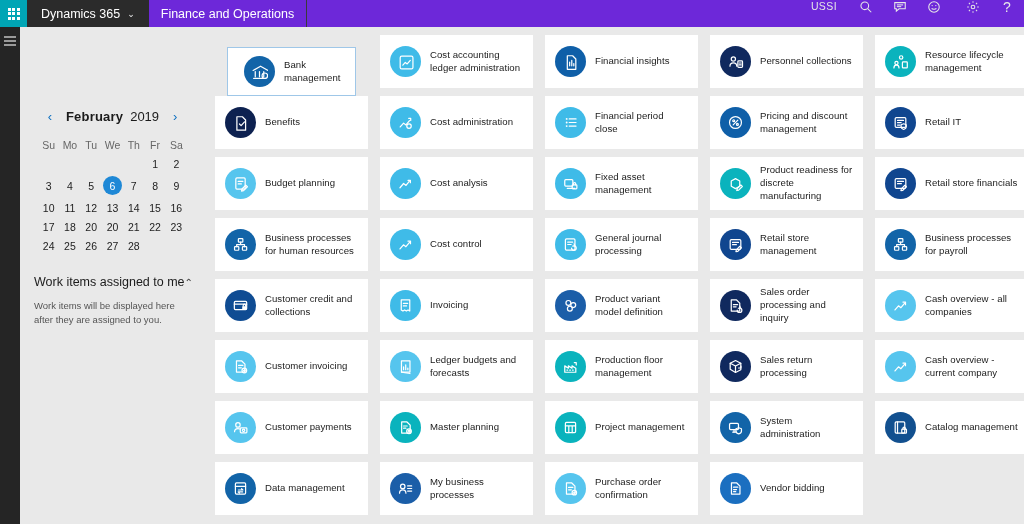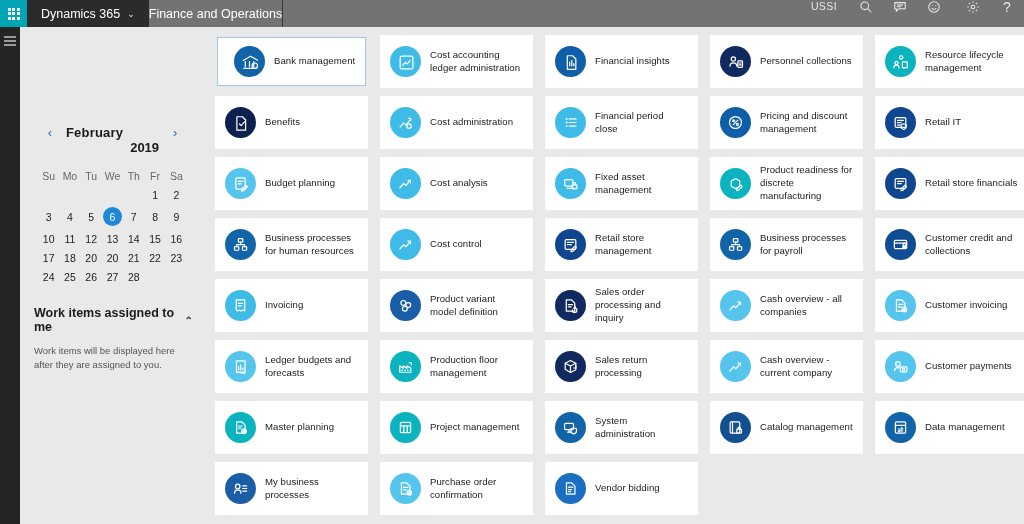--- a/index.html
+++ b/index.html
@@ -6,21 +6,21 @@
   html, body {
     width: 1024px; height: 524px;
     overflow: hidden;
     font-family: "Liberation Sans", sans-serif;
     background: #e9e9e9;
   }
 
   
   .topbar {
     height: 27px;
-    background: #737373;
+    background: #6d28d9;
     display: flex;
     align-items: stretch;
     position: relative;
     z-index: 20;
   }
   .waffle {
     width: 27px;
     background: #00a5b5;
     display: flex; align-items: center; justify-content: center;
     cursor: pointer;
@@ -39,21 +39,21 @@
     padding: 0 14px;
     color: #ffffff;
     font-size: 12.5px;
     cursor: pointer;
     gap: 7px;
   }
   .brand .chev { font-size: 9px; opacity: .92; }
 
   .appname {
     display: flex; align-items: center;
-    padding: 0 0;
+    padding: 0 12px;
     color: #ffffff;
     font-size: 12.5px;
     border-right: 1px solid #3a3a3a;
     cursor: pointer;
   }
 
   .topbar-spacer { flex: 1; }
 
   .topbar-right { display: flex; align-items: flex-start; }
   .company {
@@ -108,21 +108,21 @@
     color: #1b1b1b;
   }
   .cal-arrow {
     color: #0e70c0;
     font-size: 13px;
     width: 16px; text-align: center;
     cursor: pointer;
     line-height: 1;
   }
   .cal-title { font-weight: 600; letter-spacing: .2px; }
-  .cal-year { font-weight: 700; margin-top: 31px; }
+  .cal-year { font-weight: 400; }
   .cal-month-wrap { display:flex; gap:7px; align-items:center; }
 
   table.cal-grid { border-collapse: collapse; width: 100%; }
   table.cal-grid th {
     font-size: 10.5px; font-weight: 400; color: #666;
     padding: 3px 0; text-align: center; width: 14.28%;
   }
   table.cal-grid td {
     font-size: 10.5px; color: #222;
     padding: 3px 0; text-align: center; height: 19px;
@@ -134,21 +134,21 @@
     background: #1e88d6; color: #fff;
   }
   table.cal-grid td.empty { cursor: default; }
 
   .wi {
     margin-top: 20px;
     padding: 0 2px;
   }
   .wi-head {
     display: flex; align-items: center; 
-    font-size: 12.5px; font-weight: 700; color: #1b1b1b;
+    font-size: 12.5px; font-weight: 400; color: #1b1b1b;
     cursor: pointer;
     padding-left: 2px;
   }
   .wi-chev { font-size: 10px; color: #333; }
   .wi-body {
     margin-top: 10px;
     font-size: 9.5px; color: #555; line-height: 1.5;
     padding-left: 2px;
     max-width: 168px;
   }
@@ -166,21 +166,21 @@
   }
   .tilecell { padding: 0 6px 8px 6px; }
   .tile {
     background: #ffffff;
     height: 53px;
     display: flex; align-items: center;
     padding: 0 9px;
     cursor: pointer;
     border: 1px solid transparent;
   }
-  .tile.selected { border: 1px solid #9fc7e8; margin: 2px; height: 49px; padding-left: 16px; }
+  .tile.selected { border: 1px solid #9fc7e8; margin: 12px; height: 49px; padding-left: 16px; }
   .tile-ic {
     width: 31px; height: 31px; border-radius: 50%;
     flex-shrink: 0;
     display: flex; align-items: center; justify-content: center;
     color: #ffffff;
   }
   .tile-ic svg { display:block; }
   .tile-lbl {
     font-size: 9.6px;
     color: #1b1b1b;
@@ -545,20 +545,33 @@
             <svg width="17" height="17" viewBox="0 0 16 16">
               <path d="M2.8 12.2l3.3-3.9 2.3 1.8 3.6-4.4" stroke="#fff" fill="none" stroke-width="1.15" stroke-linecap="round" stroke-linejoin="round"></path>
               <path d="M10.3 4.8h2.4v2.4" stroke="#fff" fill="none" stroke-width="1.15" stroke-linecap="round" stroke-linejoin="round"></path>
             </svg>
           </div>
           <div class="tile-lbl">Cost control</div>
         </div>
       </div>
       <div class="tilecell">
         <div class="tile">
+          <div class="tile-ic" style="background: rgb(63, 187, 232);">
+            <svg width="17" height="17" viewBox="0 0 16 16">
+              <rect x="3.2" y="2.8" width="9" height="10.4" rx="1" stroke="#fff" fill="none" stroke-width="1.15" stroke-linecap="round" stroke-linejoin="round"></rect>
+              <path d="M5.4 5.8h4.6M5.4 8h3.2" stroke="#fff" fill="none" stroke-width="1.15" stroke-linecap="round" stroke-linejoin="round"></path>
+              <path d="M9 11.4a2.2 2.2 0 1 0 2.2-2.2" stroke="#fff" fill="none" stroke-width="1.15" stroke-linecap="round" stroke-linejoin="round"></path>
+              <path d="M11.4 7.4l.6 1.8-1.9.4" stroke="#fff" fill="none" stroke-width="1.15" stroke-linecap="round" stroke-linejoin="round"></path>
+            </svg>
+          </div>
+          <div class="tile-lbl">General journal processing</div>
+        </div>
+      </div>
+      <div class="tilecell">
+        <div class="tile">
           <div class="tile-ic" style="background: rgb(16, 70, 143);">
             <svg width="17" height="17" viewBox="0 0 16 16">
               <rect x="3" y="3.4" width="10" height="9.2" rx="1.1" stroke="#fff" fill="none" stroke-width="1.15" stroke-linecap="round" stroke-linejoin="round"></rect>
               <path d="M5.2 6h5.6M5.2 8.2h3.6" stroke="#fff" fill="none" stroke-width="1.15" stroke-linecap="round" stroke-linejoin="round"></path>
               <path d="M8.8 13l3.3-3.3 1.4 1.4-3.3 3.3-1.8.4z" stroke="#fff" fill="none" stroke-width="1.15" stroke-linecap="round" stroke-linejoin="round"></path>
             </svg>
           </div>
           <div class="tile-lbl">Retail store management</div>
         </div>
       </div>

